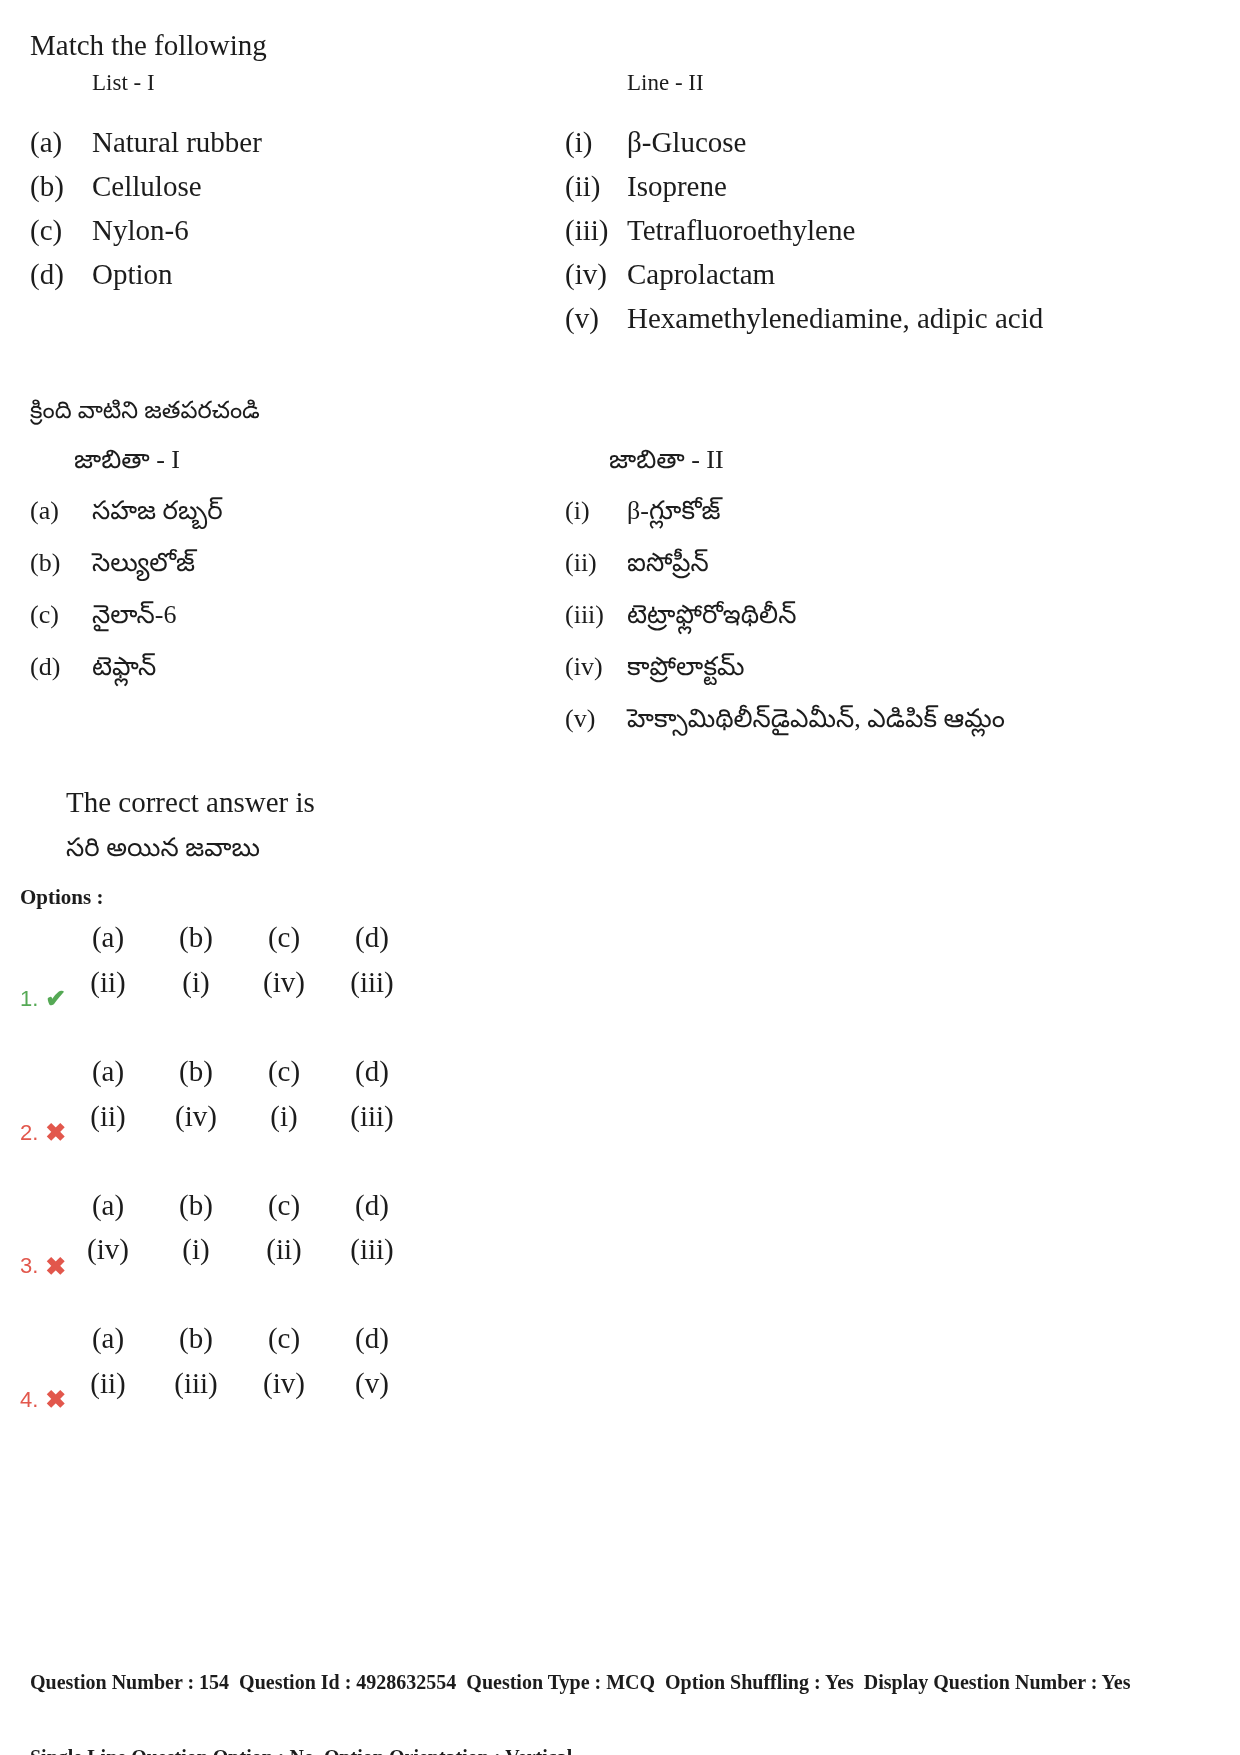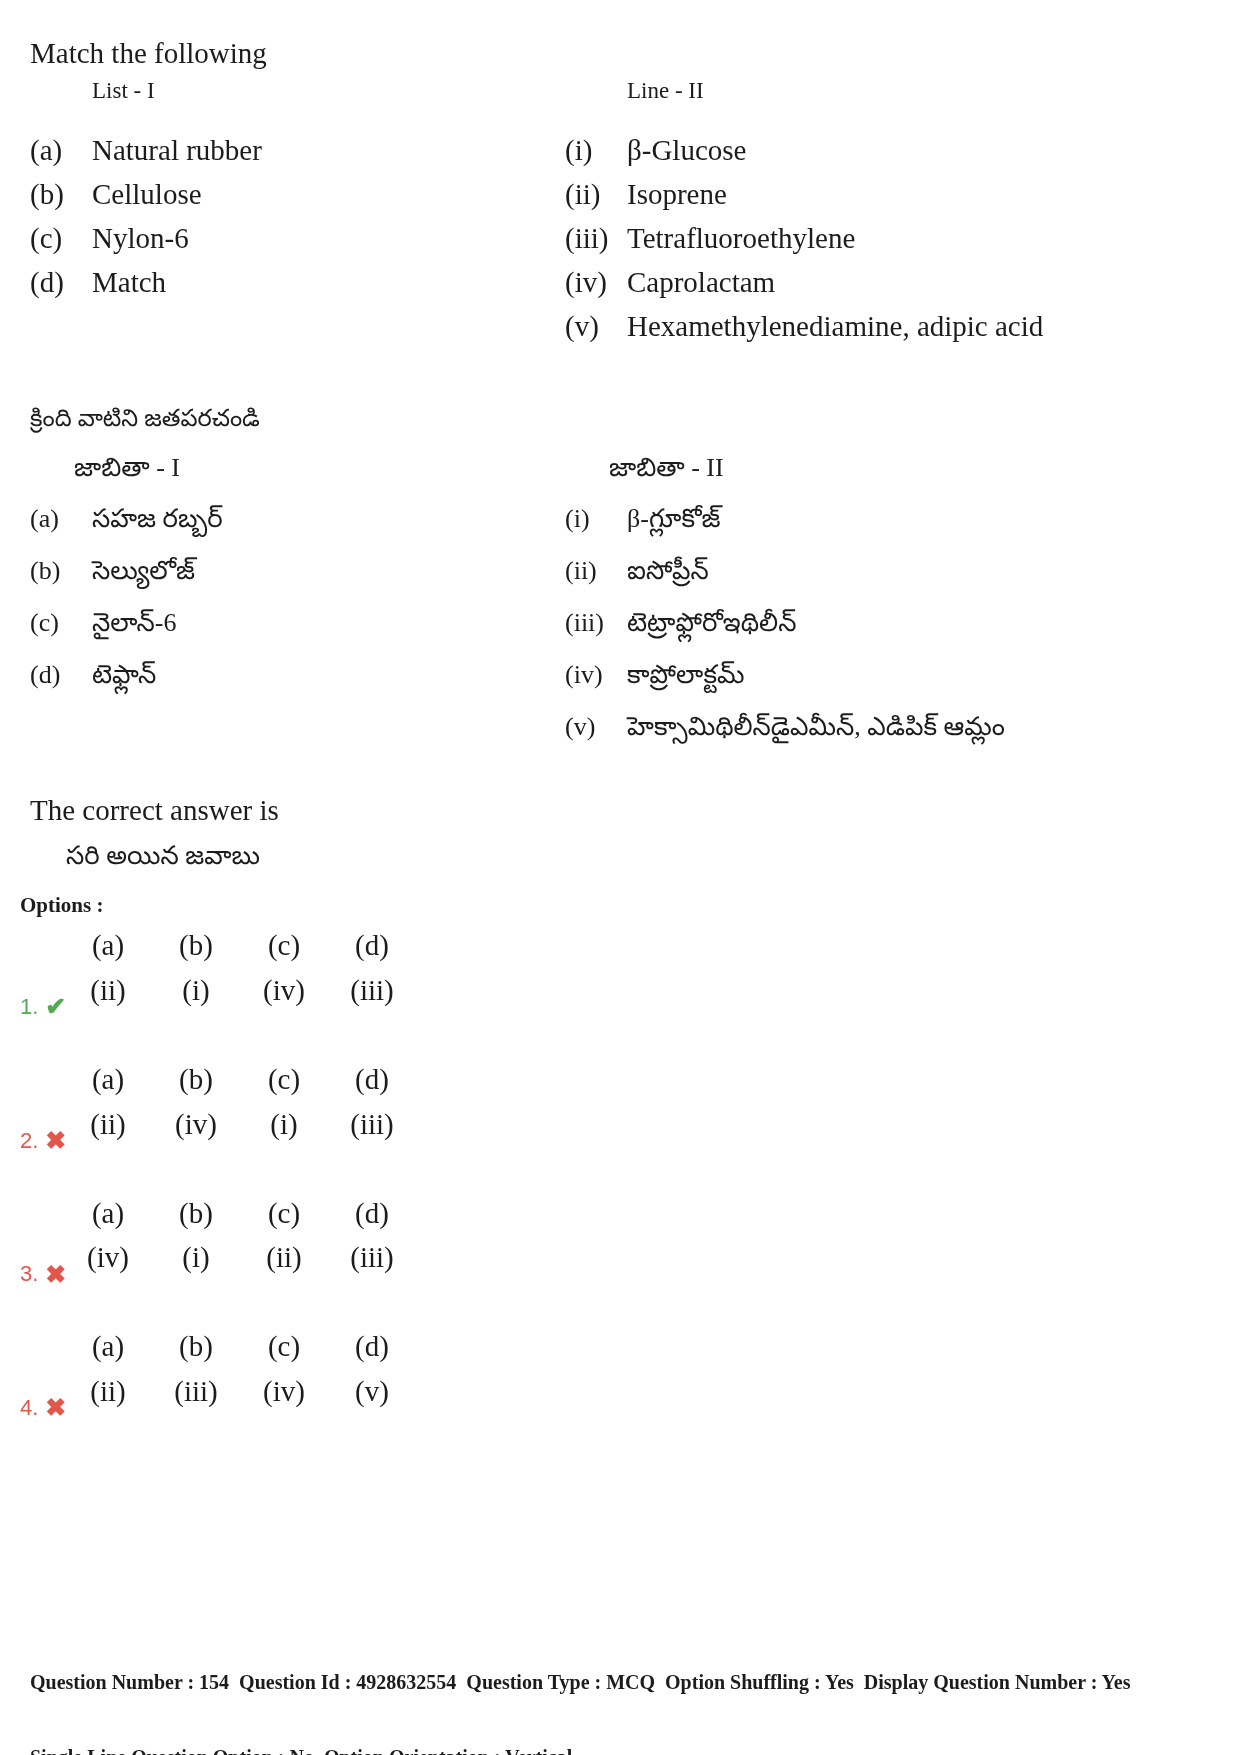--- a/index.html
+++ b/index.html
@@ -1,42 +1,42 @@
 <!DOCTYPE html>
 <html style="--correct-color: #55a955; --wrong-color: #e2574c;"><head>
 <meta charset="utf-8">
 <style>
   html, body { margin: 0; padding: 0; background: #ffffff; }
   .page {
     position: relative;
     width: 1240px;
     height: 1755px;
     box-sizing: border-box;
-    padding: 36px 30px 0 30px;
+    padding: 28px 30px 0 30px;
     background: #ffffff;
     color: #1c1c1c;
     font-family: "Liberation Serif", serif;
     overflow: hidden;
   }
   .prompt-en { font-size: 29px; line-height: 1.2; margin: 0 0 6px 0; font-weight: normal; }
   .lists { display: flex; }
   .col-1 { width: 535px; flex: 0 0 535px; }
   .col-2 { flex: 1; }
   .list-title { font-size: 23px; line-height: 1.2; margin: 0 0 24px 62px; }
   .li { display: flex; font-size: 29px; line-height: 44px; }
   .li .lbl { flex: 0 0 62px; }
   .li .txt { flex: 1; }
 
   .section-te { margin-top: 55px; }
   .prompt-te { font-size: 24px; line-height: 1.3; margin: 0 0 8px 0; }
   .section-te .list-title { font-size: 26px; line-height: 50px; margin: 0 0 0 44px; }
   .section-te .li { font-size: 26px; line-height: 52px; }
 
   .lead { margin-top: 40px; }
-  .lead-en { font-size: 29px; line-height: 1.2; }
+  .lead-en { font-size: 29px; line-height: 1.2; margin-left: 36px; }
   .lead-te { font-size: 26px; line-height: 1.3; margin-top: 12px; margin-left: 36px; }
 
   .options-title {
     font-size: 21px; font-weight: bold; line-height: 1.2;
     margin: 20px 0 10px -10px;
     font-family: "Liberation Serif", serif;
   }
   .option { position: relative; padding-left: 34px; margin-bottom: 54px; }
   .row { display: flex; }
   .row.hdr { margin-bottom: 10px; }
@@ -73,21 +73,21 @@
         <div class="li">
           <span class="lbl">(b)</span>
           <span class="txt">Cellulose</span>
         </div>
         <div class="li">
           <span class="lbl">(c)</span>
           <span class="txt">Nylon-6</span>
         </div>
         <div class="li">
           <span class="lbl">(d)</span>
-          <span class="txt">Match</span>
+          <span class="txt">Option</span>
         </div>
       </div>
       <div class="col-2">
         <div class="list-title">Line - II</div>
         <div class="li">
           <span class="lbl">(i)</span>
           <span class="txt">β-Glucose</span>
         </div>
         <div class="li">
           <span class="lbl">(ii)</span>

